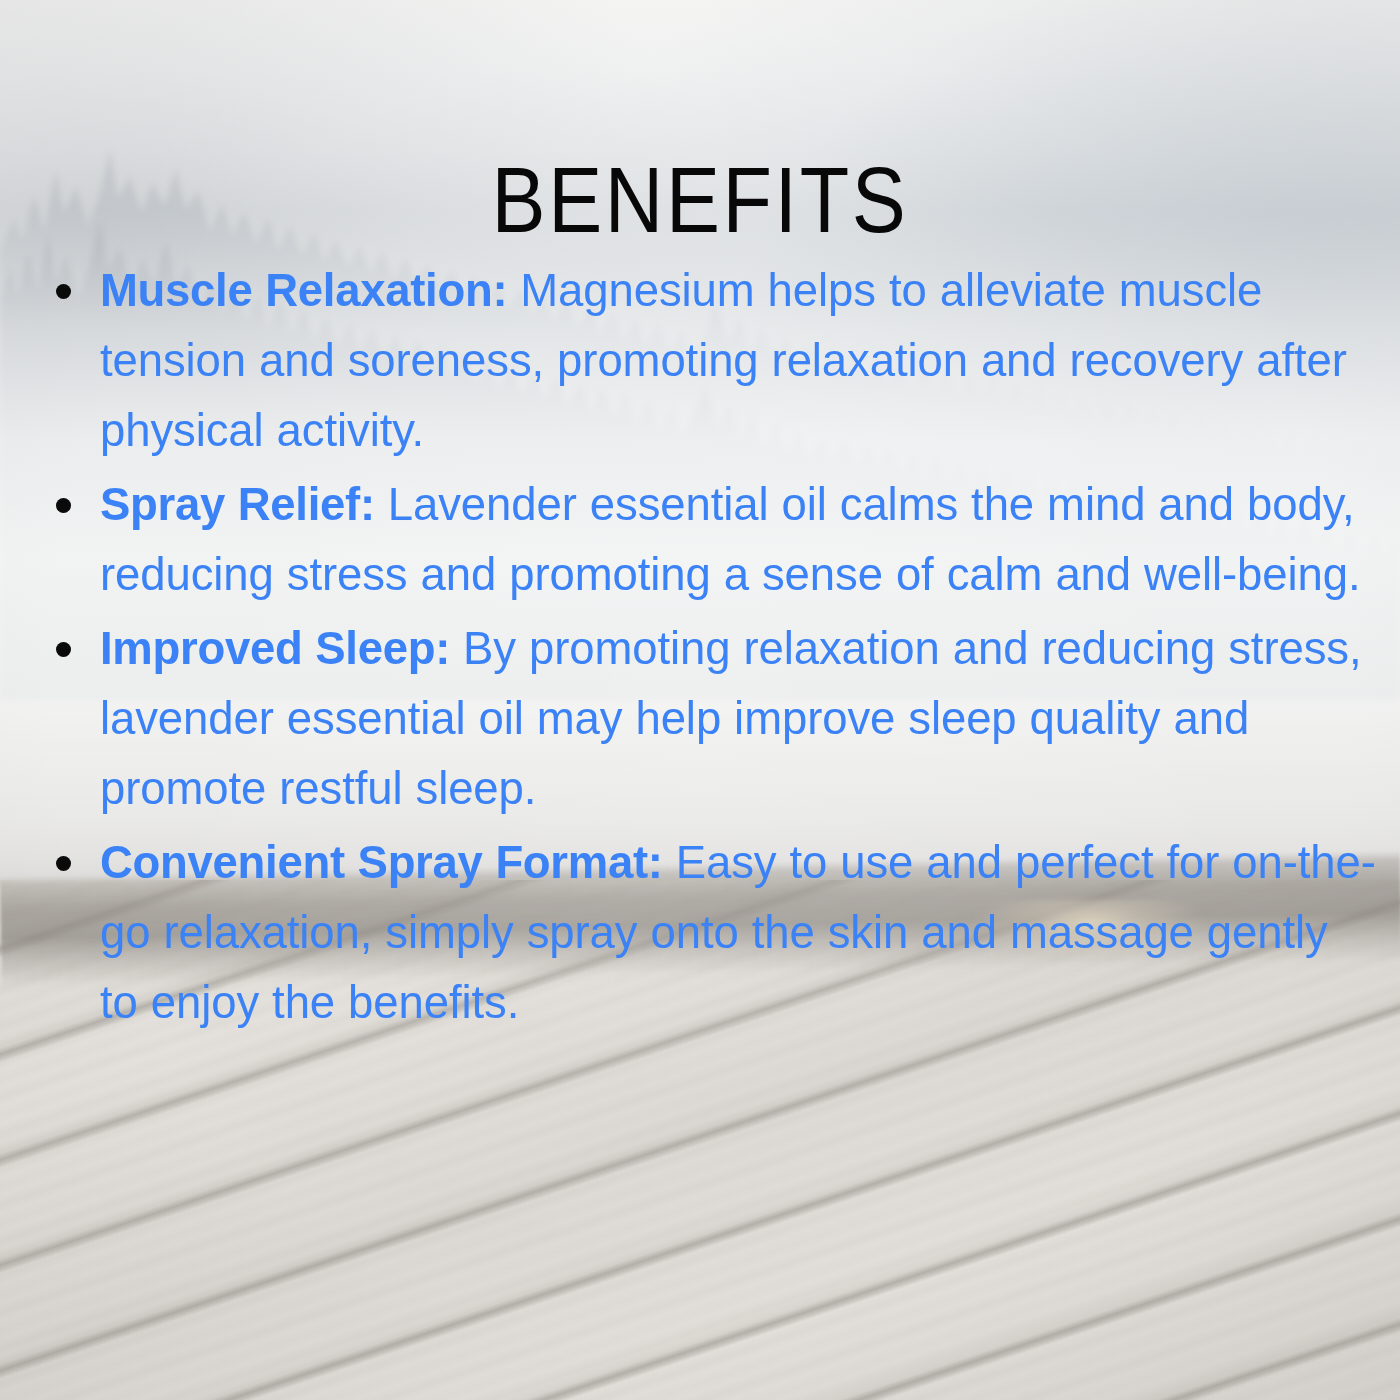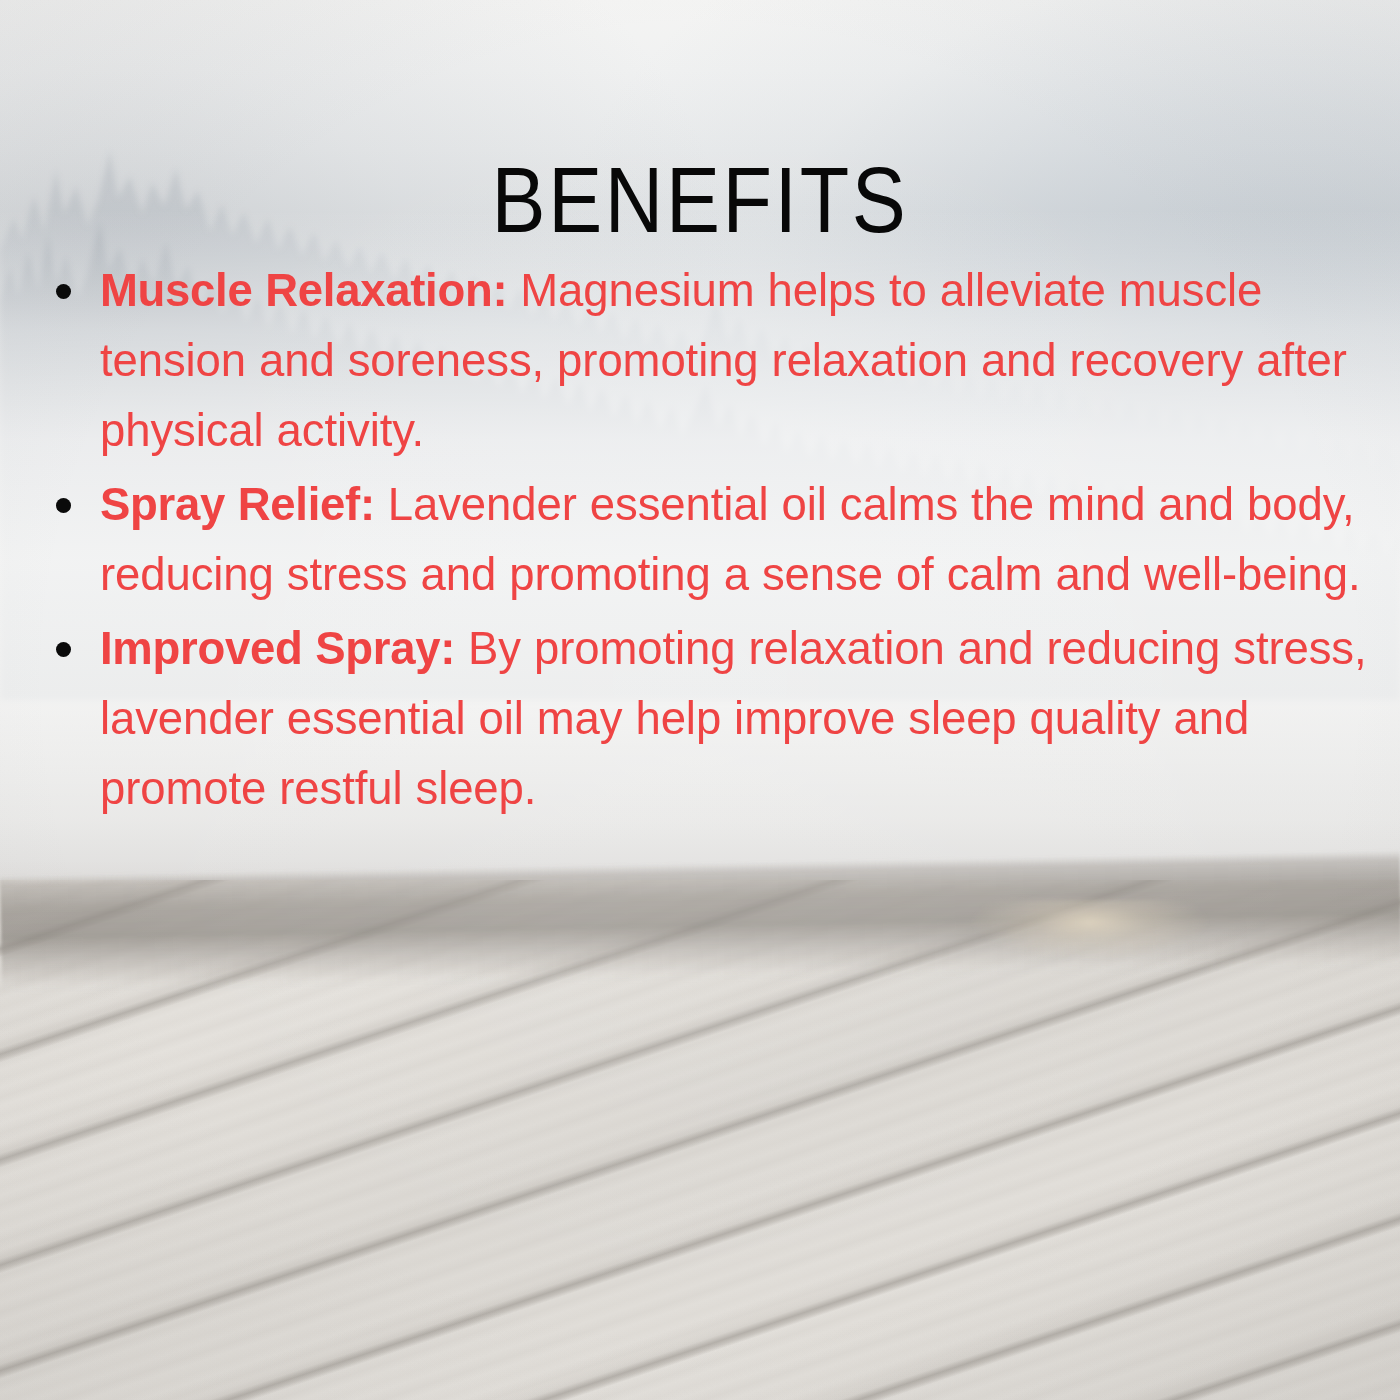--- a/index.html
+++ b/index.html
@@ -185,21 +185,21 @@
   }
 
   .benefit-item {
     position: relative;
     padding-left: 52px;
     margin: 0 0 4px 0;
     font-family: "Liberation Sans", sans-serif;
     font-size: 45.5px;
     font-weight: 400;
     line-height: 70px;
-    color: #ef4444;
+    color: #3b82f6;
     letter-spacing: -0.1px;
     word-spacing: 0.5px;
   }
 
   .benefit-bullet {
     position: absolute;
     left: 8px;
     top: 28px;
     width: 15px;
     height: 15px;
@@ -280,19 +280,23 @@
         <span class="benefit-label">Muscle Relaxation:</span><span class="benefit-text"> Magnesium helps to alleviate muscle tension and soreness, promoting relaxation and recovery after physical activity.</span>
       </li>
 
       <li class="benefit-item">
         <span class="benefit-bullet"></span>
         <span class="benefit-label">Spray Relief:</span><span class="benefit-text"> Lavender essential oil calms the mind and body, reducing stress and promoting a sense of calm and well-being.</span>
       </li>
 
       <li class="benefit-item">
         <span class="benefit-bullet"></span>
-        <span class="benefit-label">Improved Spray:</span><span class="benefit-text"> By promoting relaxation and reducing stress, lavender essential oil may help improve sleep quality and promote restful sleep.</span>
+        <span class="benefit-label">Improved Sleep:</span><span class="benefit-text"> By promoting relaxation and reducing stress, lavender essential oil may help improve sleep quality and promote restful sleep.</span>
       </li>
 
+      <li class="benefit-item">
+        <span class="benefit-bullet"></span>
+        <span class="benefit-label">Convenient Spray Format:</span><span class="benefit-text"> Easy to use and perfect for on-the-go relaxation, simply spray onto the skin and massage gently to enjoy the benefits.</span>
+      </li>
 
     </ul>
   </div>
 </div>
 
 </body></html>

